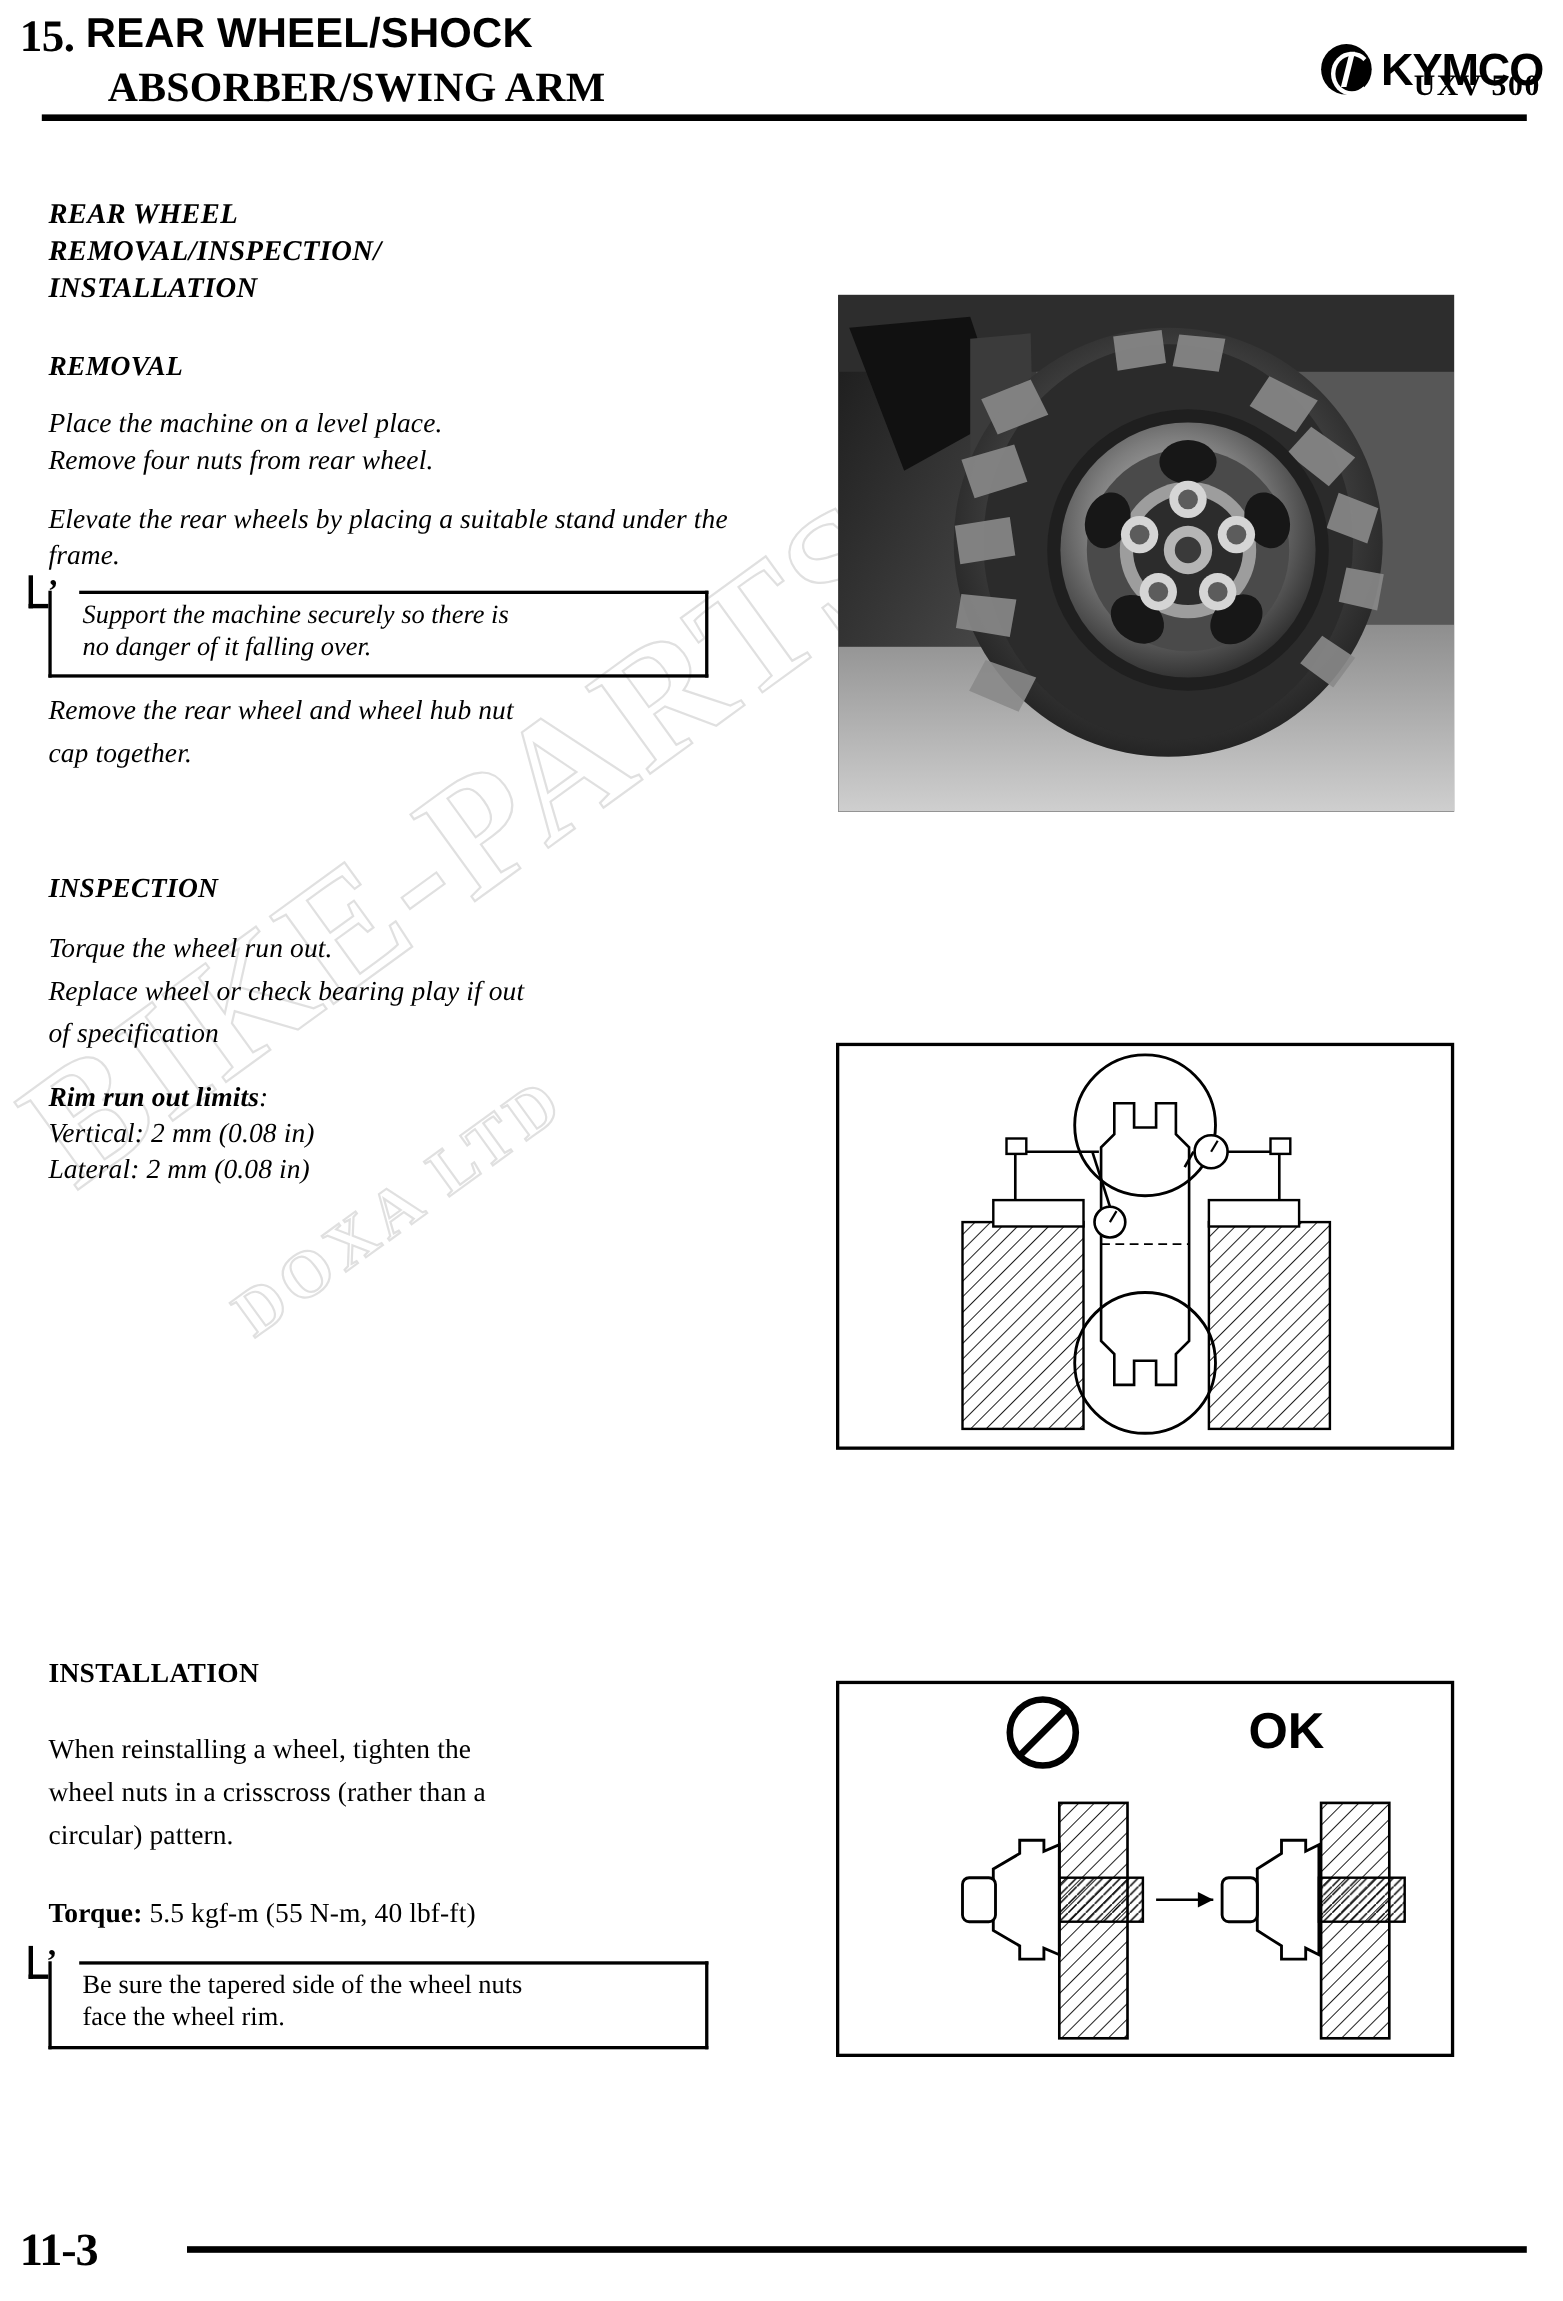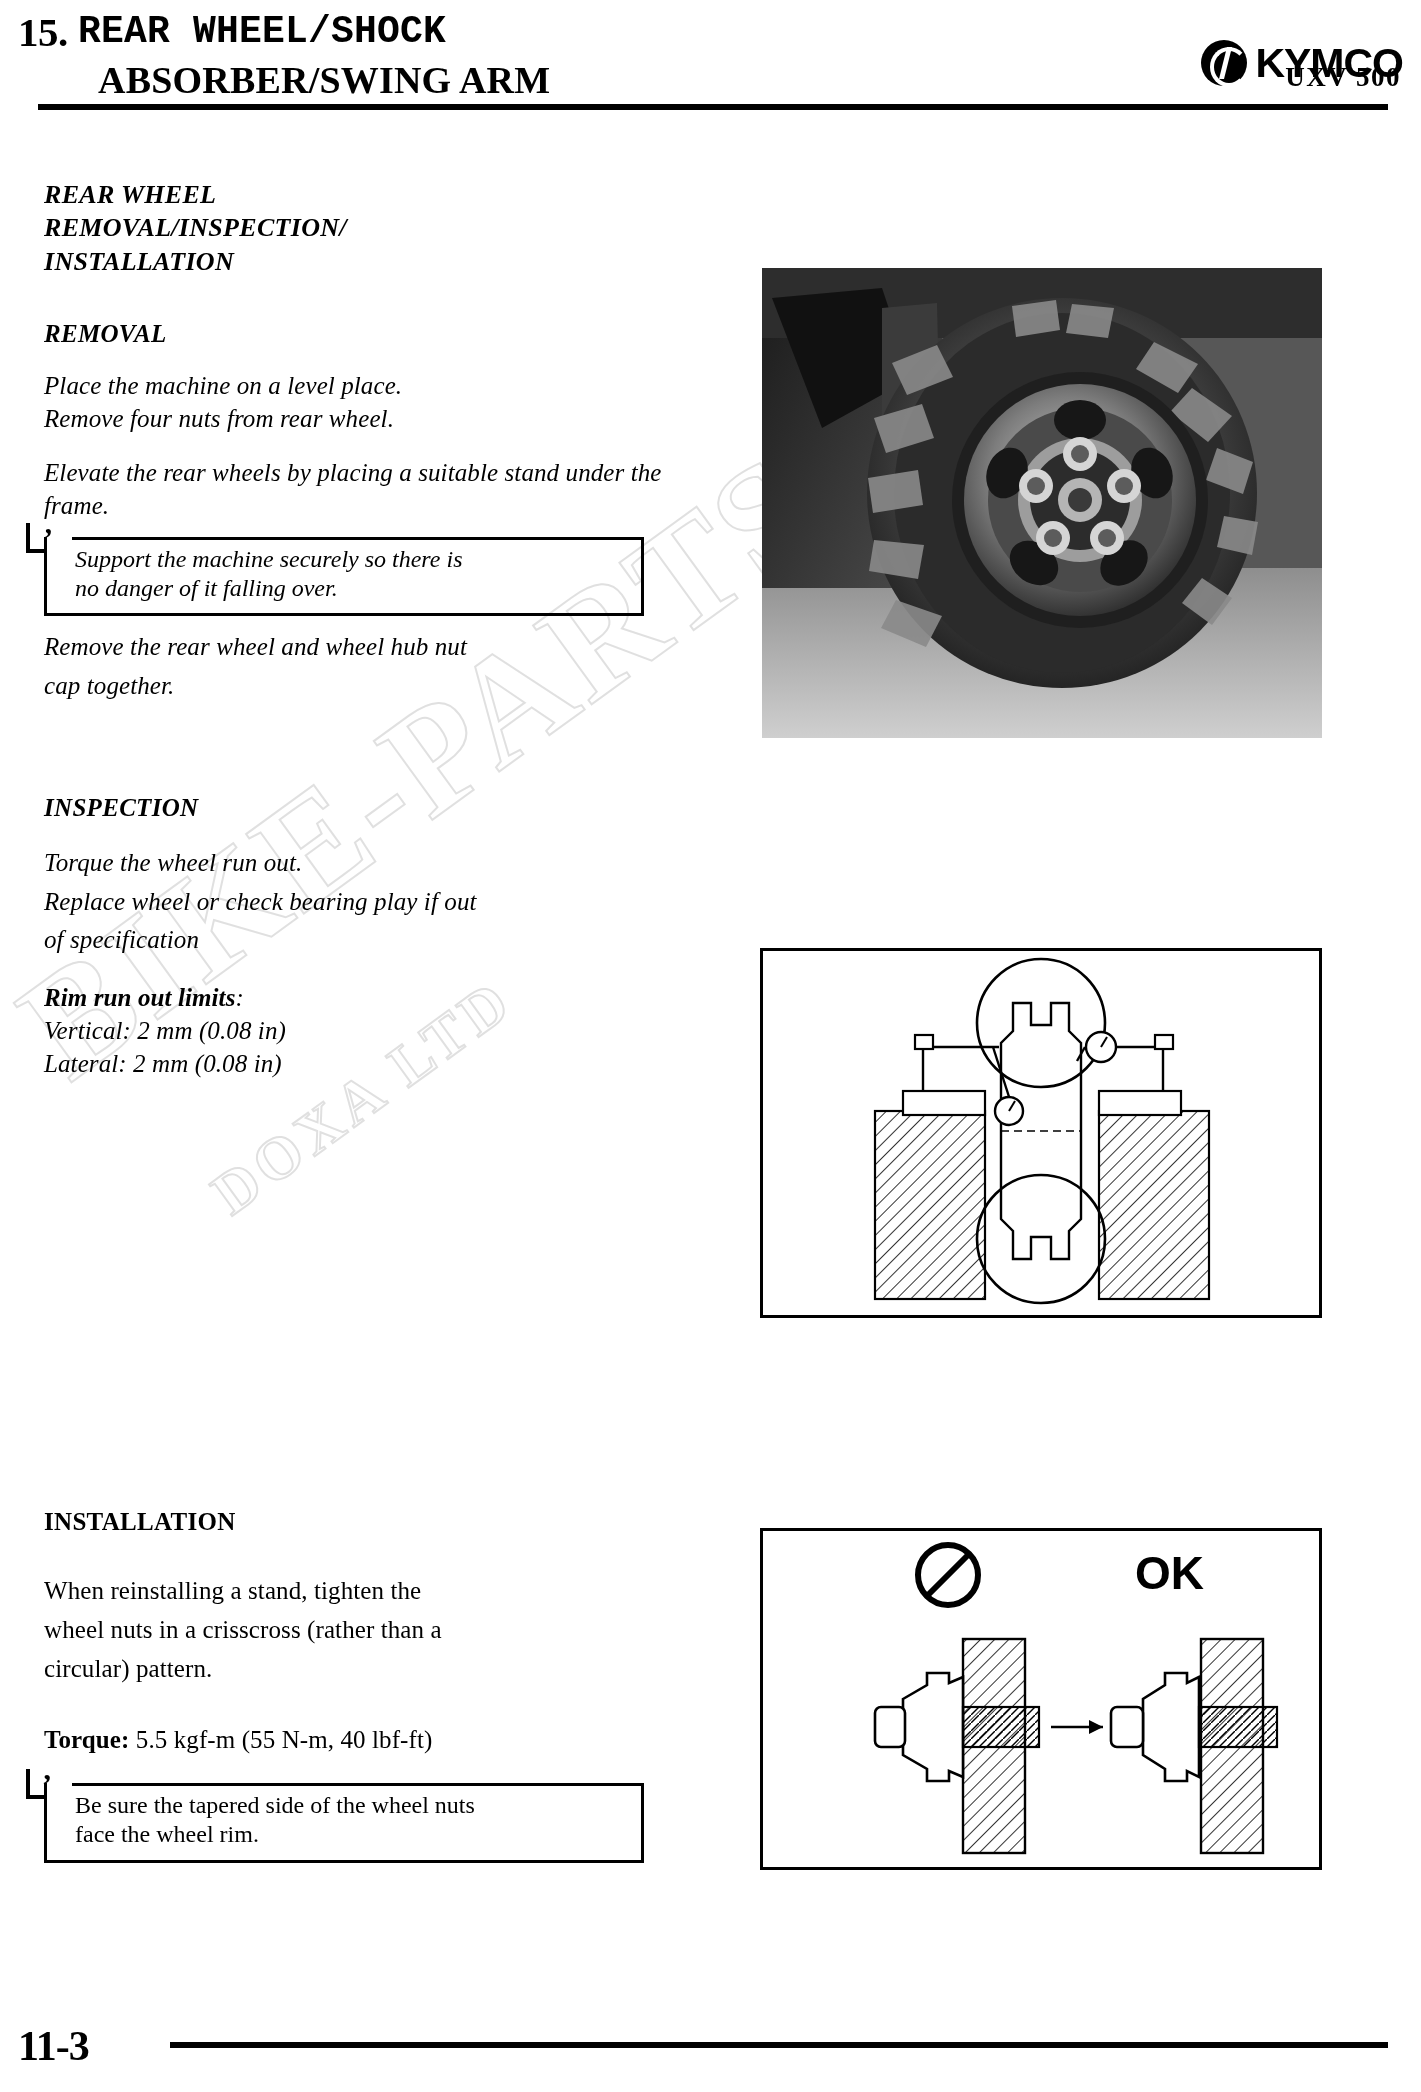--- a/index.html
+++ b/index.html
@@ -35,21 +35,21 @@
     font-weight: bold;
     font-family: "Liberation Serif", serif;
     letter-spacing: -0.5px;
   }
   .chapter-title-1 {
     position: absolute;
     left: 78px;
     top: 10px;
     font-size: 38px;
     font-weight: bold;
-    font-family: Liberation Mono, monospace;
+    font-family: Liberation Sans, sans-serif;
     letter-spacing: 0.2px;
   }
   .chapter-title-2 {
     position: absolute;
     left: 98px;
     top: 58px;
     font-size: 38px;
     font-weight: bold;
     font-family: "Liberation Serif", serif;
     letter-spacing: 0.2px;
@@ -364,21 +364,21 @@
     <p class="body">Vertical: 2 mm (0.08 in)</p>
     <p class="body">Lateral: 2 mm (0.08 in)</p>
 
   </div>
 
   <div style="position:absolute; left:44px; top:1508px; width:640px;">
     <div class="h-sub">INSTALLATION</div>
 
     <div class="spacer-md"></div>
 
-    <p class="body-loose">When reinstalling a stand, tighten the</p>
+    <p class="body-loose">When reinstalling a wheel, tighten the</p>
     <p class="body-loose">wheel nuts in a crisscross (rather than a</p>
     <p class="body-loose">circular) pattern.</p>
 
     <div class="spacer-md"></div>
 
     <p class="body">
       <span class="bold">Torque:</span>
       <span>5.5 kgf-m (55 N-m, 40 lbf-ft)</span>
     </p>
 

